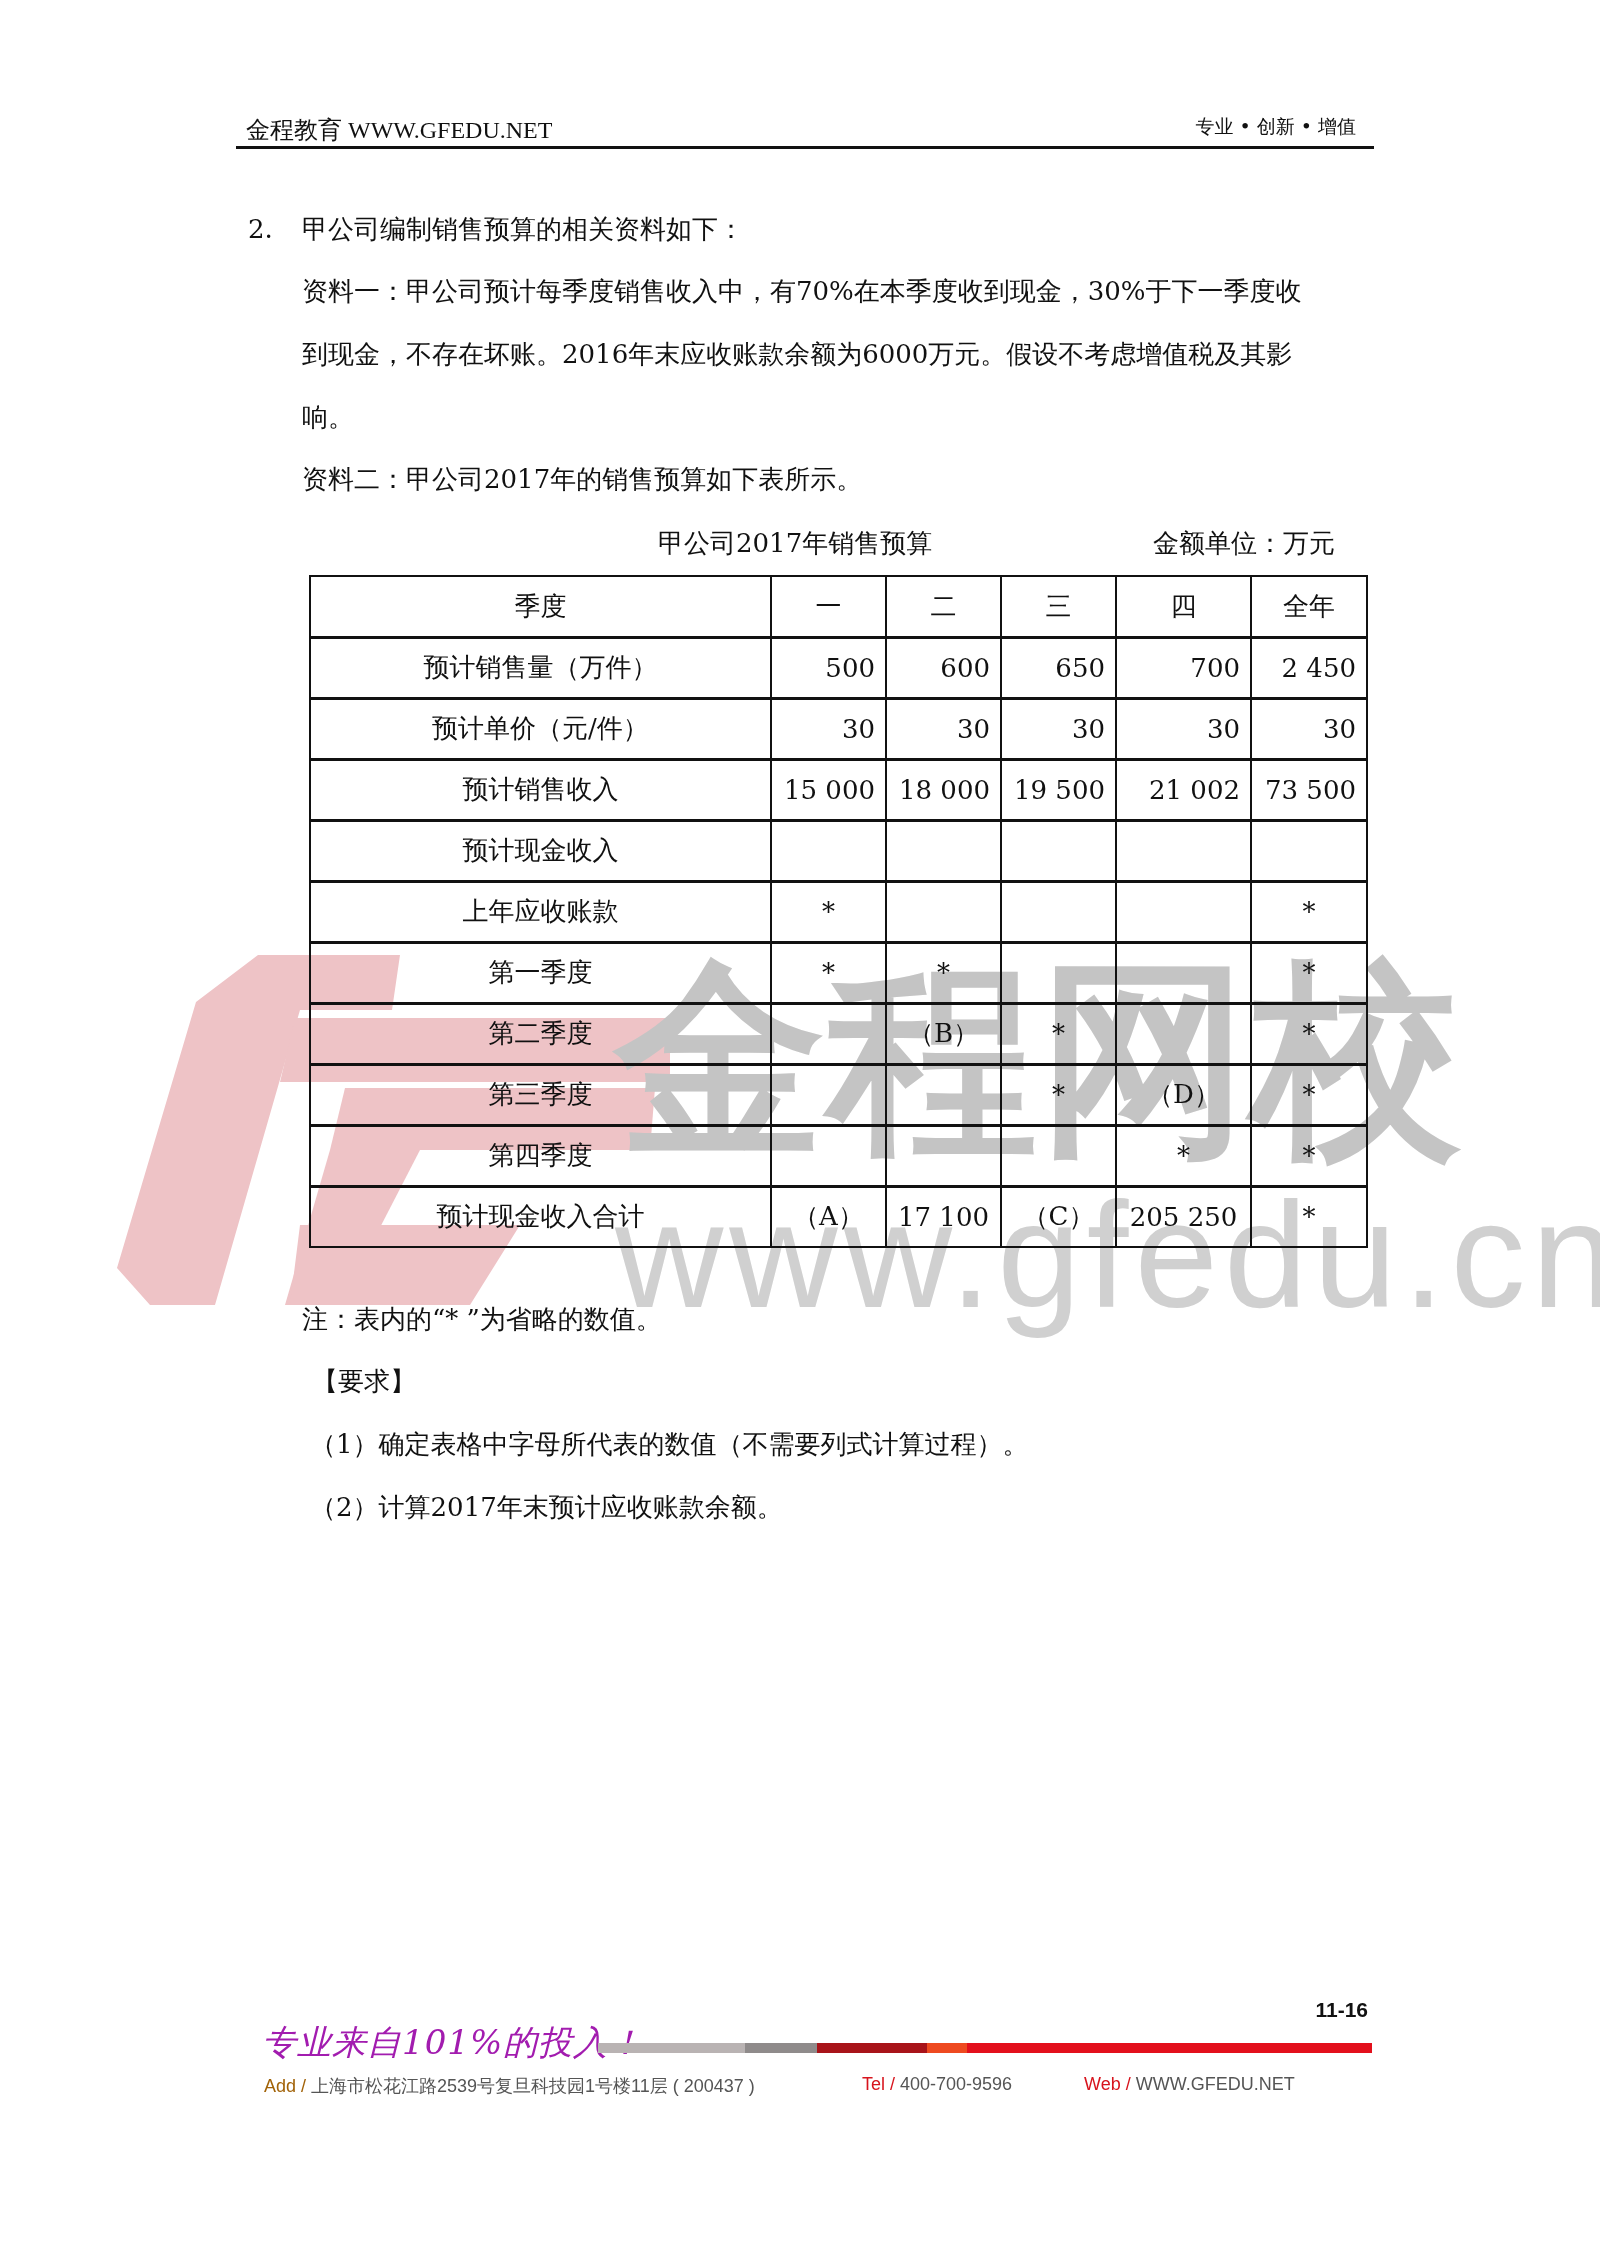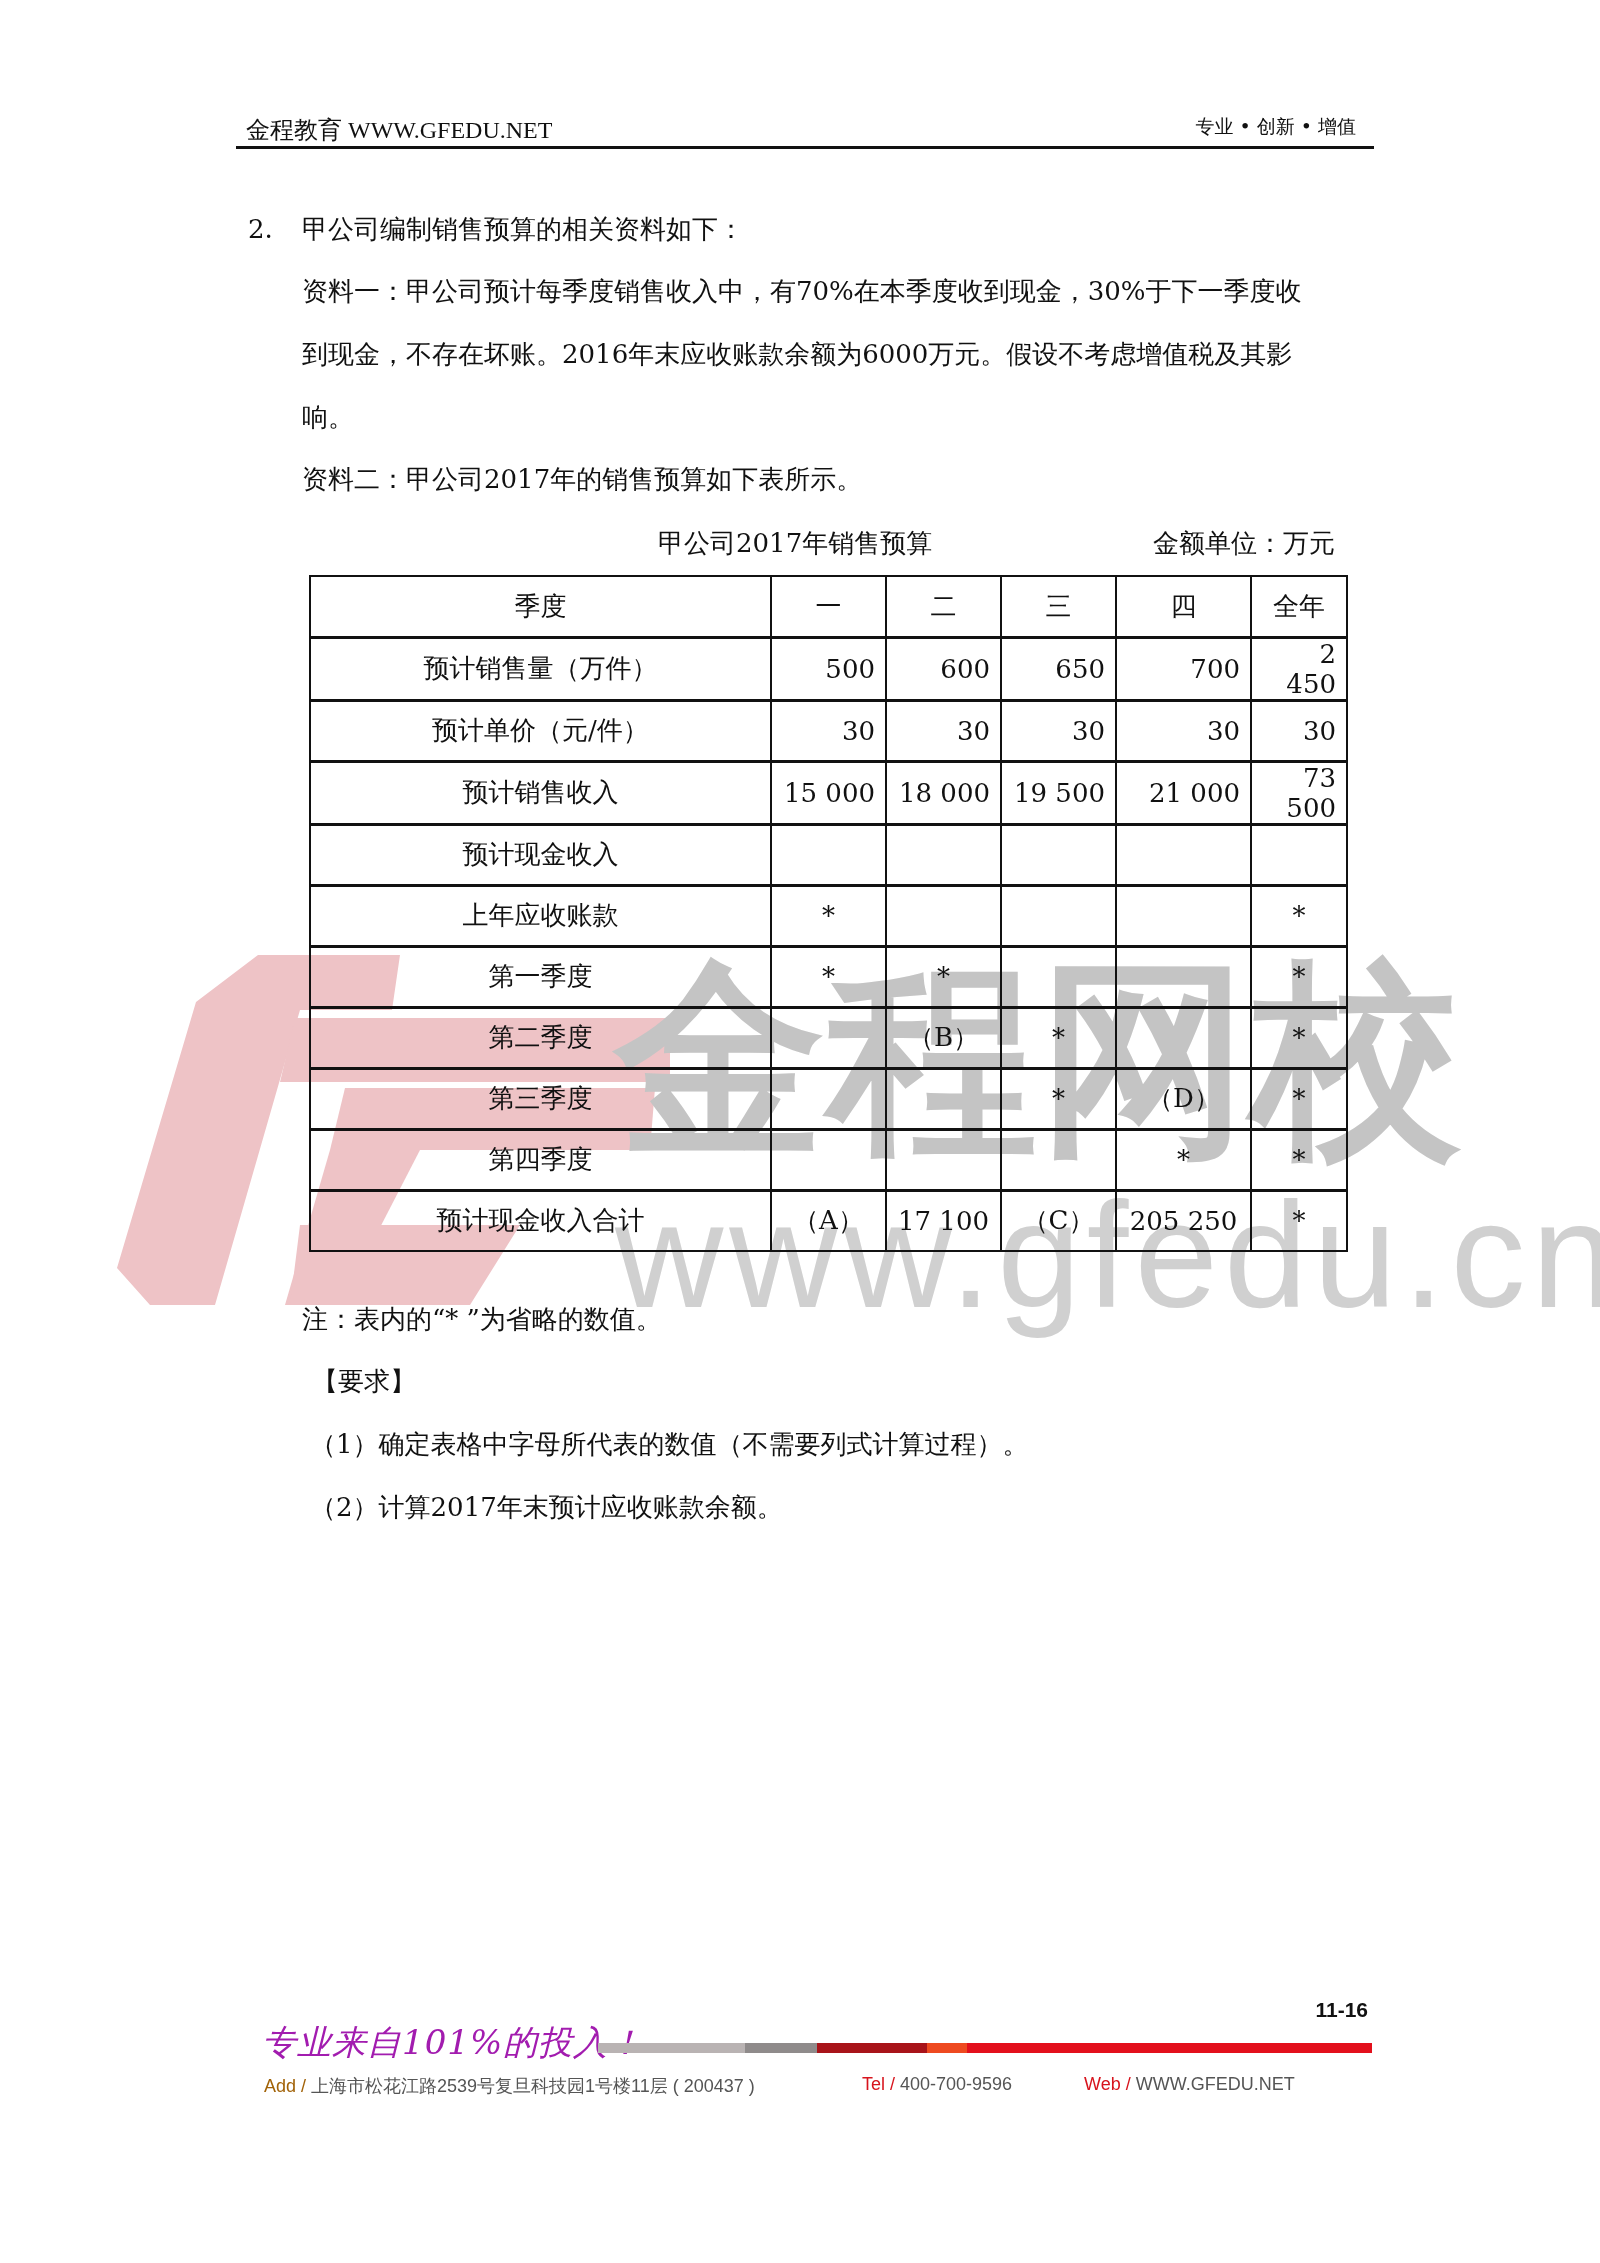--- a/index.html
+++ b/index.html
@@ -30,21 +30,21 @@
   .tcap { left: 658px; top: 530px; }
   .tunit { left: 1153px; top: 530px; }
 
   
   table.budget { position: absolute; left: 309px; top: 575px; border-collapse: collapse;
                  font-size: 26px; background: transparent; }
   table.budget td { border: 2px solid #111; height: 61px; padding: 0 10px; box-sizing: border-box; }
   table.budget tr.thick td { border-top-width: 3px; }
   td.lbl { width: 461px; text-align: center; }
   td.c1 { width: 115px; } td.c2 { width: 115px; } td.c3 { width: 115px; }
-  td.c4 { width: 135px; } td.c5 { width: 96px; margin-left: 32px; }
+  td.c4 { width: 135px; } td.c5 { width: 116px; margin-left: 32px; }
   td.num { text-align: right; }
   td.ctr { text-align: center; }
 
   .note { left: 302px; top: 1306px; }
   .req-h { left: 312px; top: 1368px; }
   .req1 { left: 310px; top: 1431px; }
   .req2 { left: 310px; top: 1494px; }
 
   
   .pgno { position: absolute; right: 232px; top: 1998px; font-family: "Liberation Sans", sans-serif;
@@ -113,21 +113,21 @@
     <td class="num">30</td>
     <td class="num">30</td>
     <td class="num">30</td>
     <td class="num">30</td>
   </tr>
   <tr class="thick">
     <td class="lbl">预计销售收入</td>
     <td class="num">15 000</td>
     <td class="num">18 000</td>
     <td class="num">19 500</td>
-    <td class="num">21 000</td>
+    <td class="num">21 002</td>
     <td class="num">73 500</td>
   </tr>
   <tr class="thick">
     <td class="lbl">预计现金收入</td>
     <td class="ctr"></td>
     <td class="ctr"></td>
     <td class="ctr"></td>
     <td class="ctr"></td>
     <td class="ctr"></td>
   </tr>

